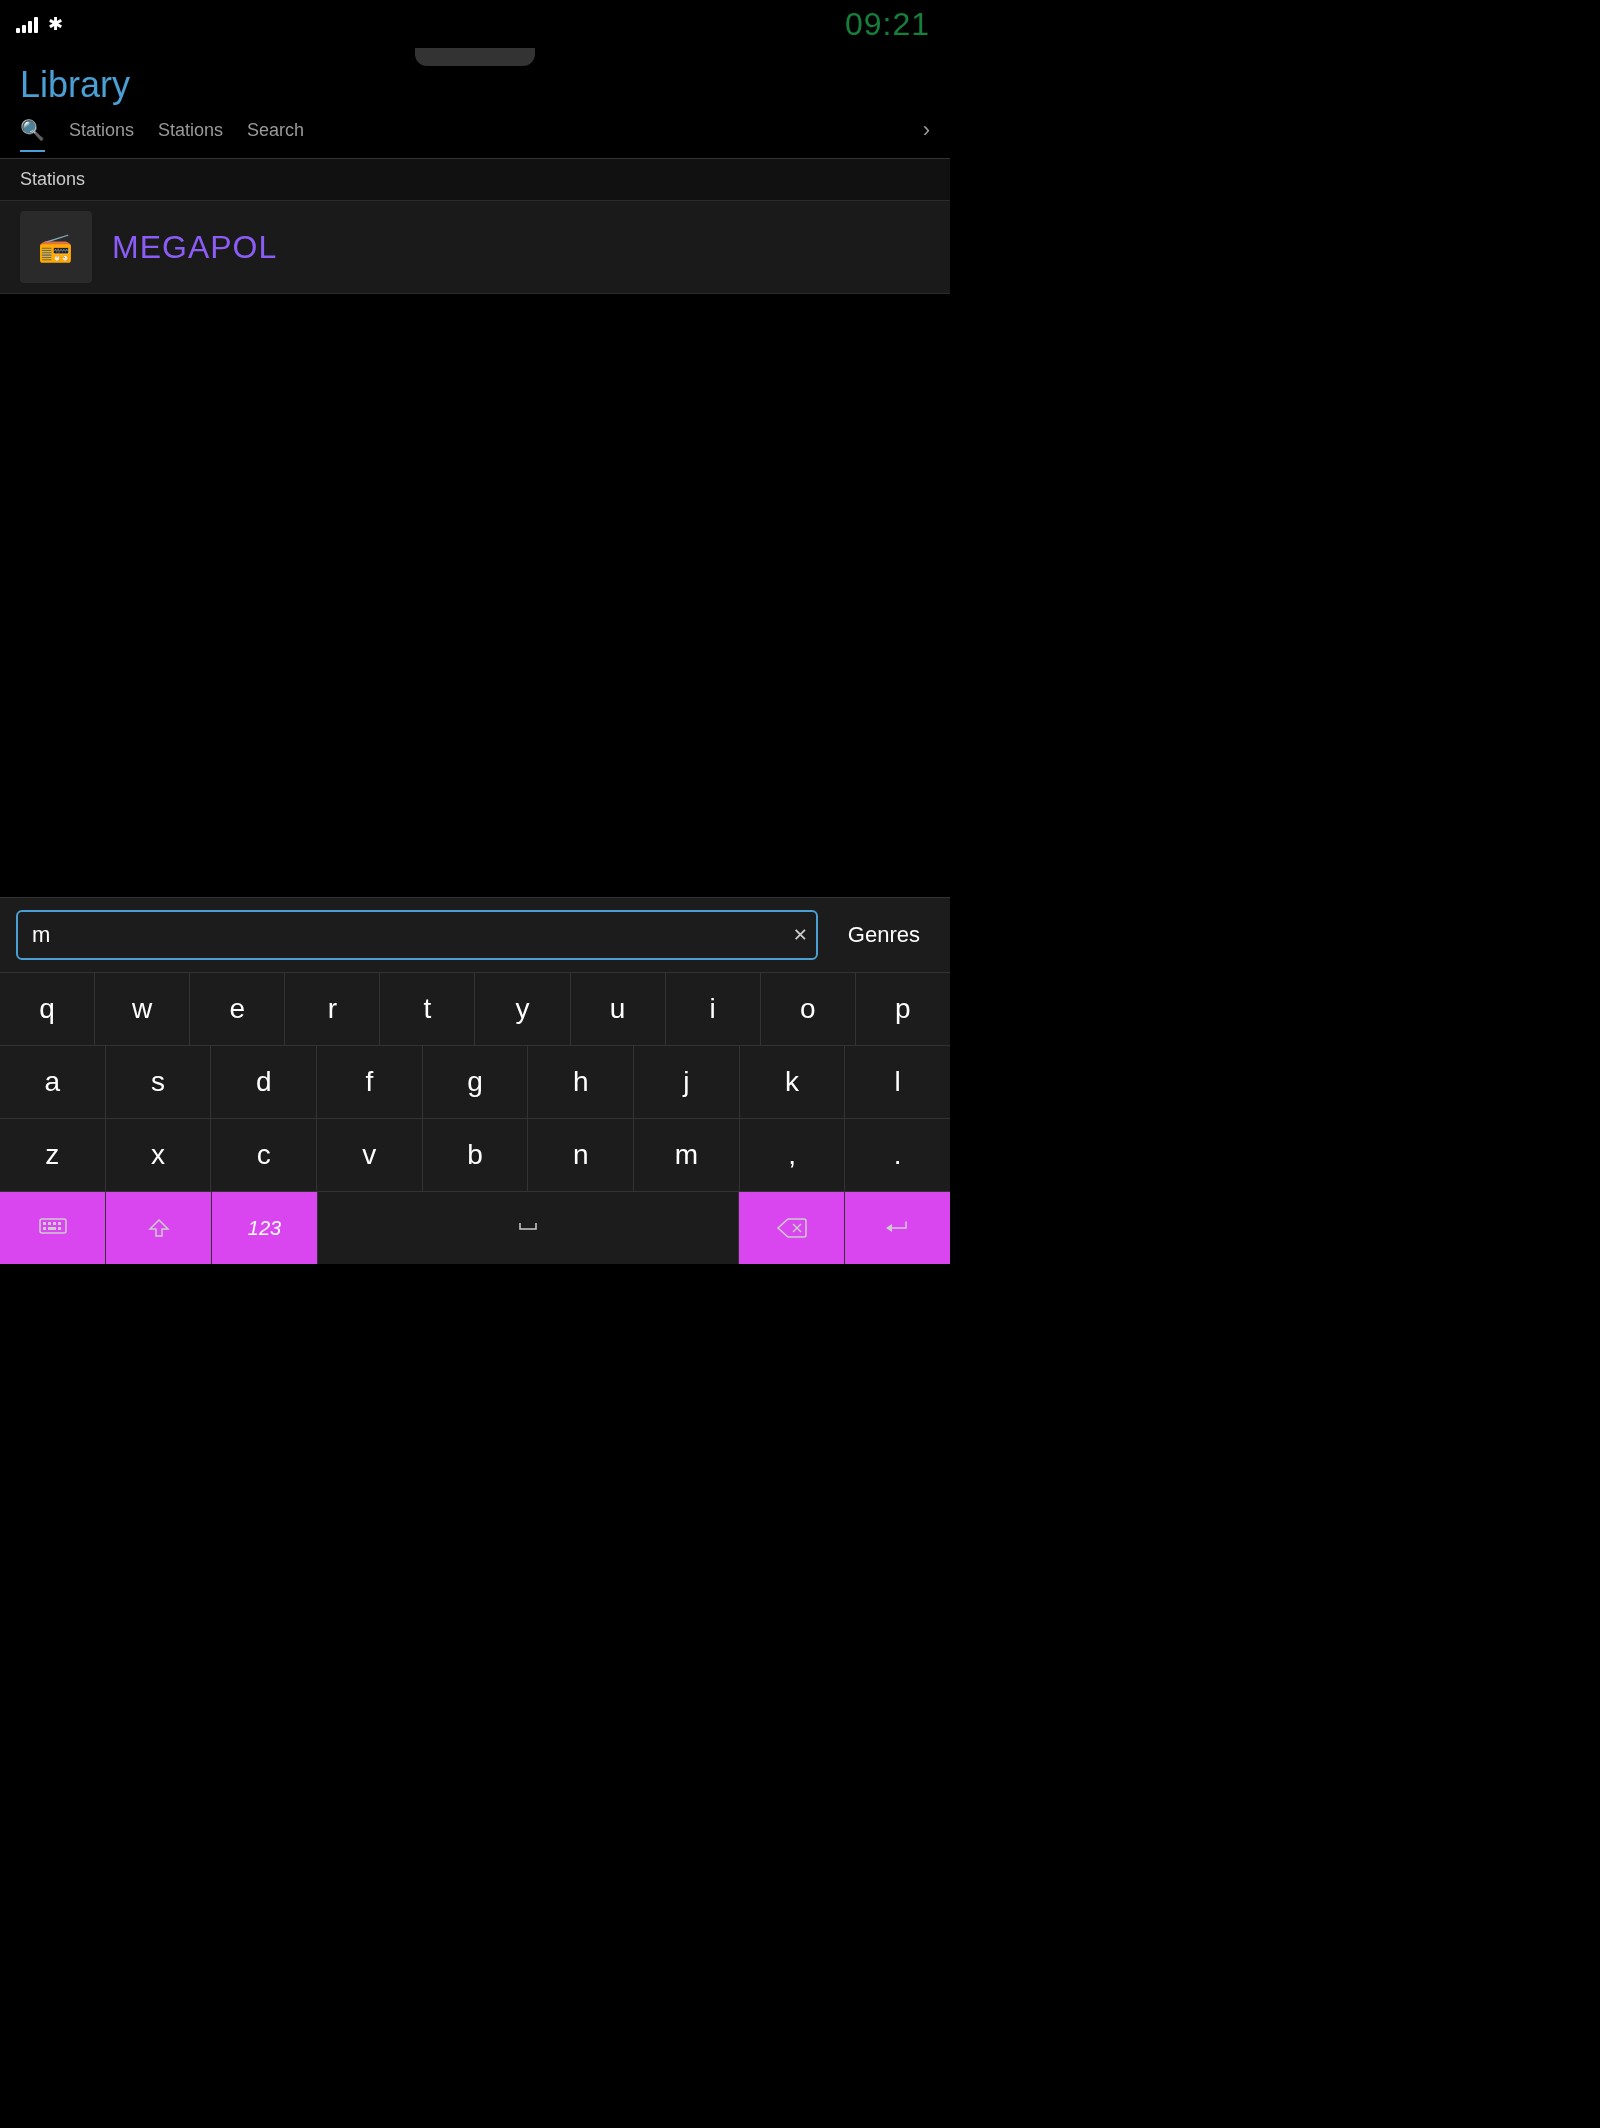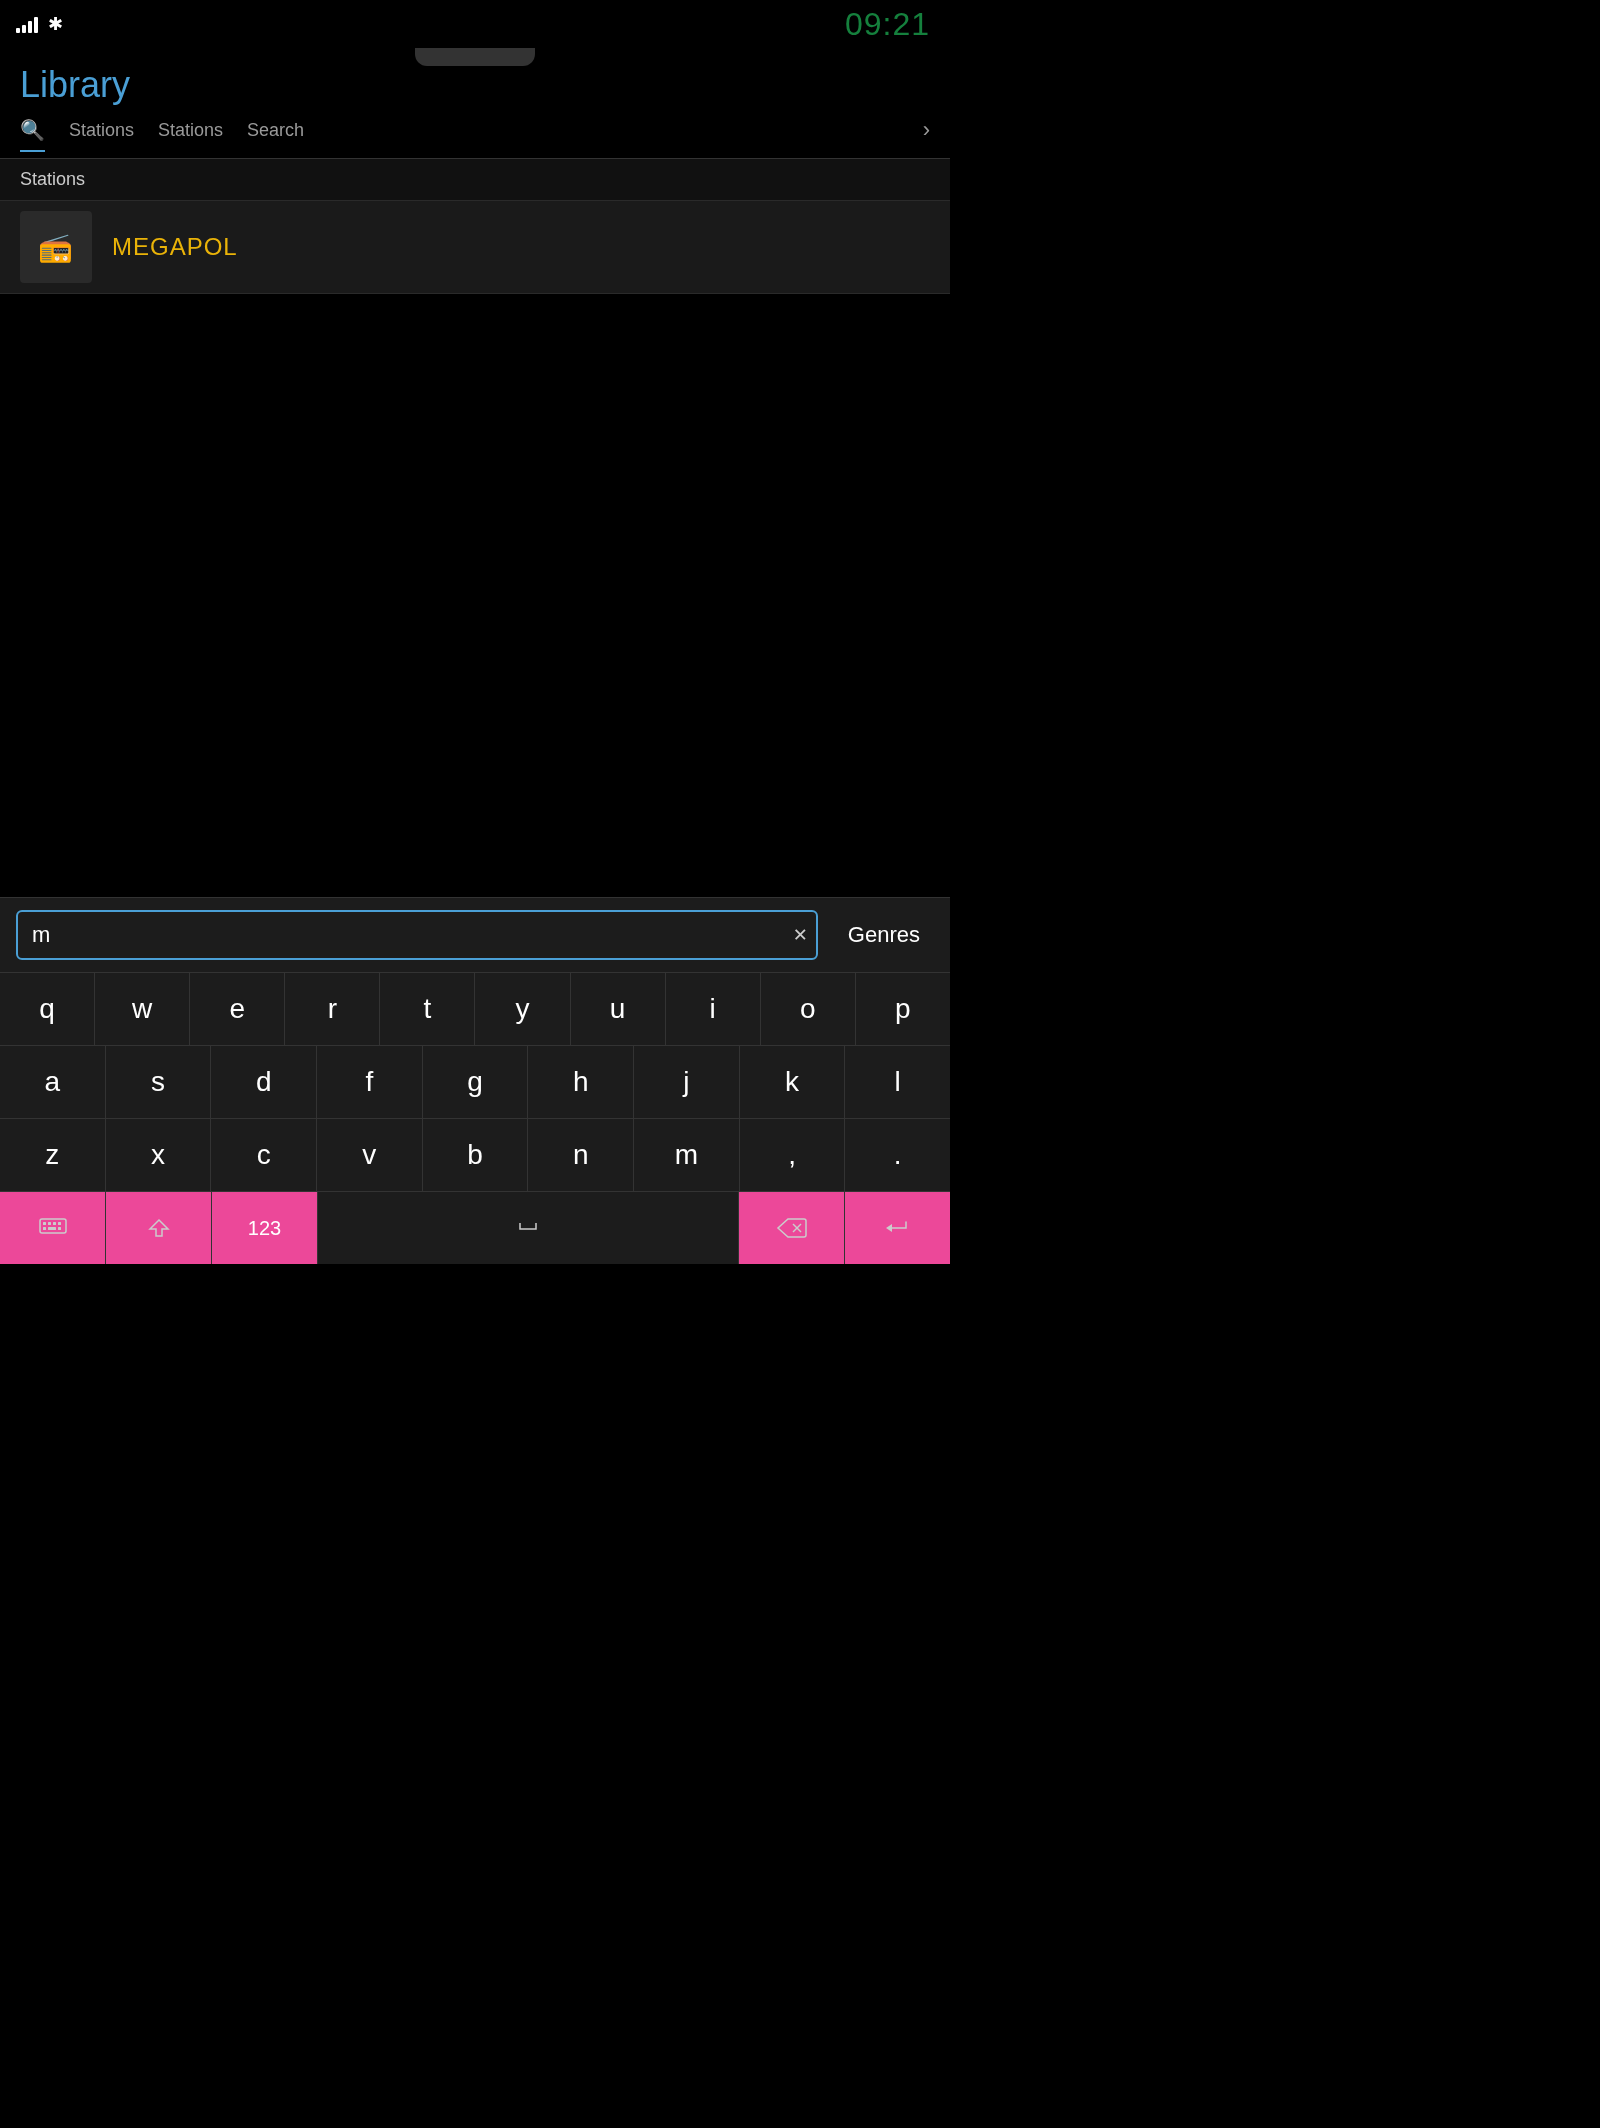--- a/index.html
+++ b/index.html
@@ -144,23 +144,23 @@
       align-items: center;
       justify-content: center;
       margin-right: 20px;
       flex-shrink: 0;
     }
     .radio-icon {
       font-size: 28px;
       color: #888;
     }
     .station-name {
-      font-size: 24px;
+      font-size: 32px;
       font-weight: 400;
-      color: #eab308;
+      color: #8b5cf6;
       letter-spacing: 1px;
     }
 
     
     .keyboard-area {
       position: absolute;
       bottom: 0;
       left: 0;
       right: 0;
       background: #1c1c1c;
@@ -233,21 +233,22 @@
       border-right: 1px solid #333;
       cursor: pointer;
       background: #1c1c1c;
       user-select: none;
     }
     .key:last-child {
       border-right: none;
     }
     .key.special {
       font-size: 18px;
-      background: #ec4899;
+      background: #d946ef;
+      font-style: italic;
     }
     .key.space-key {
       font-size: 16px;
     }
 
     
     
     .bottom-row .key {
       font-size: 20px;
     }

